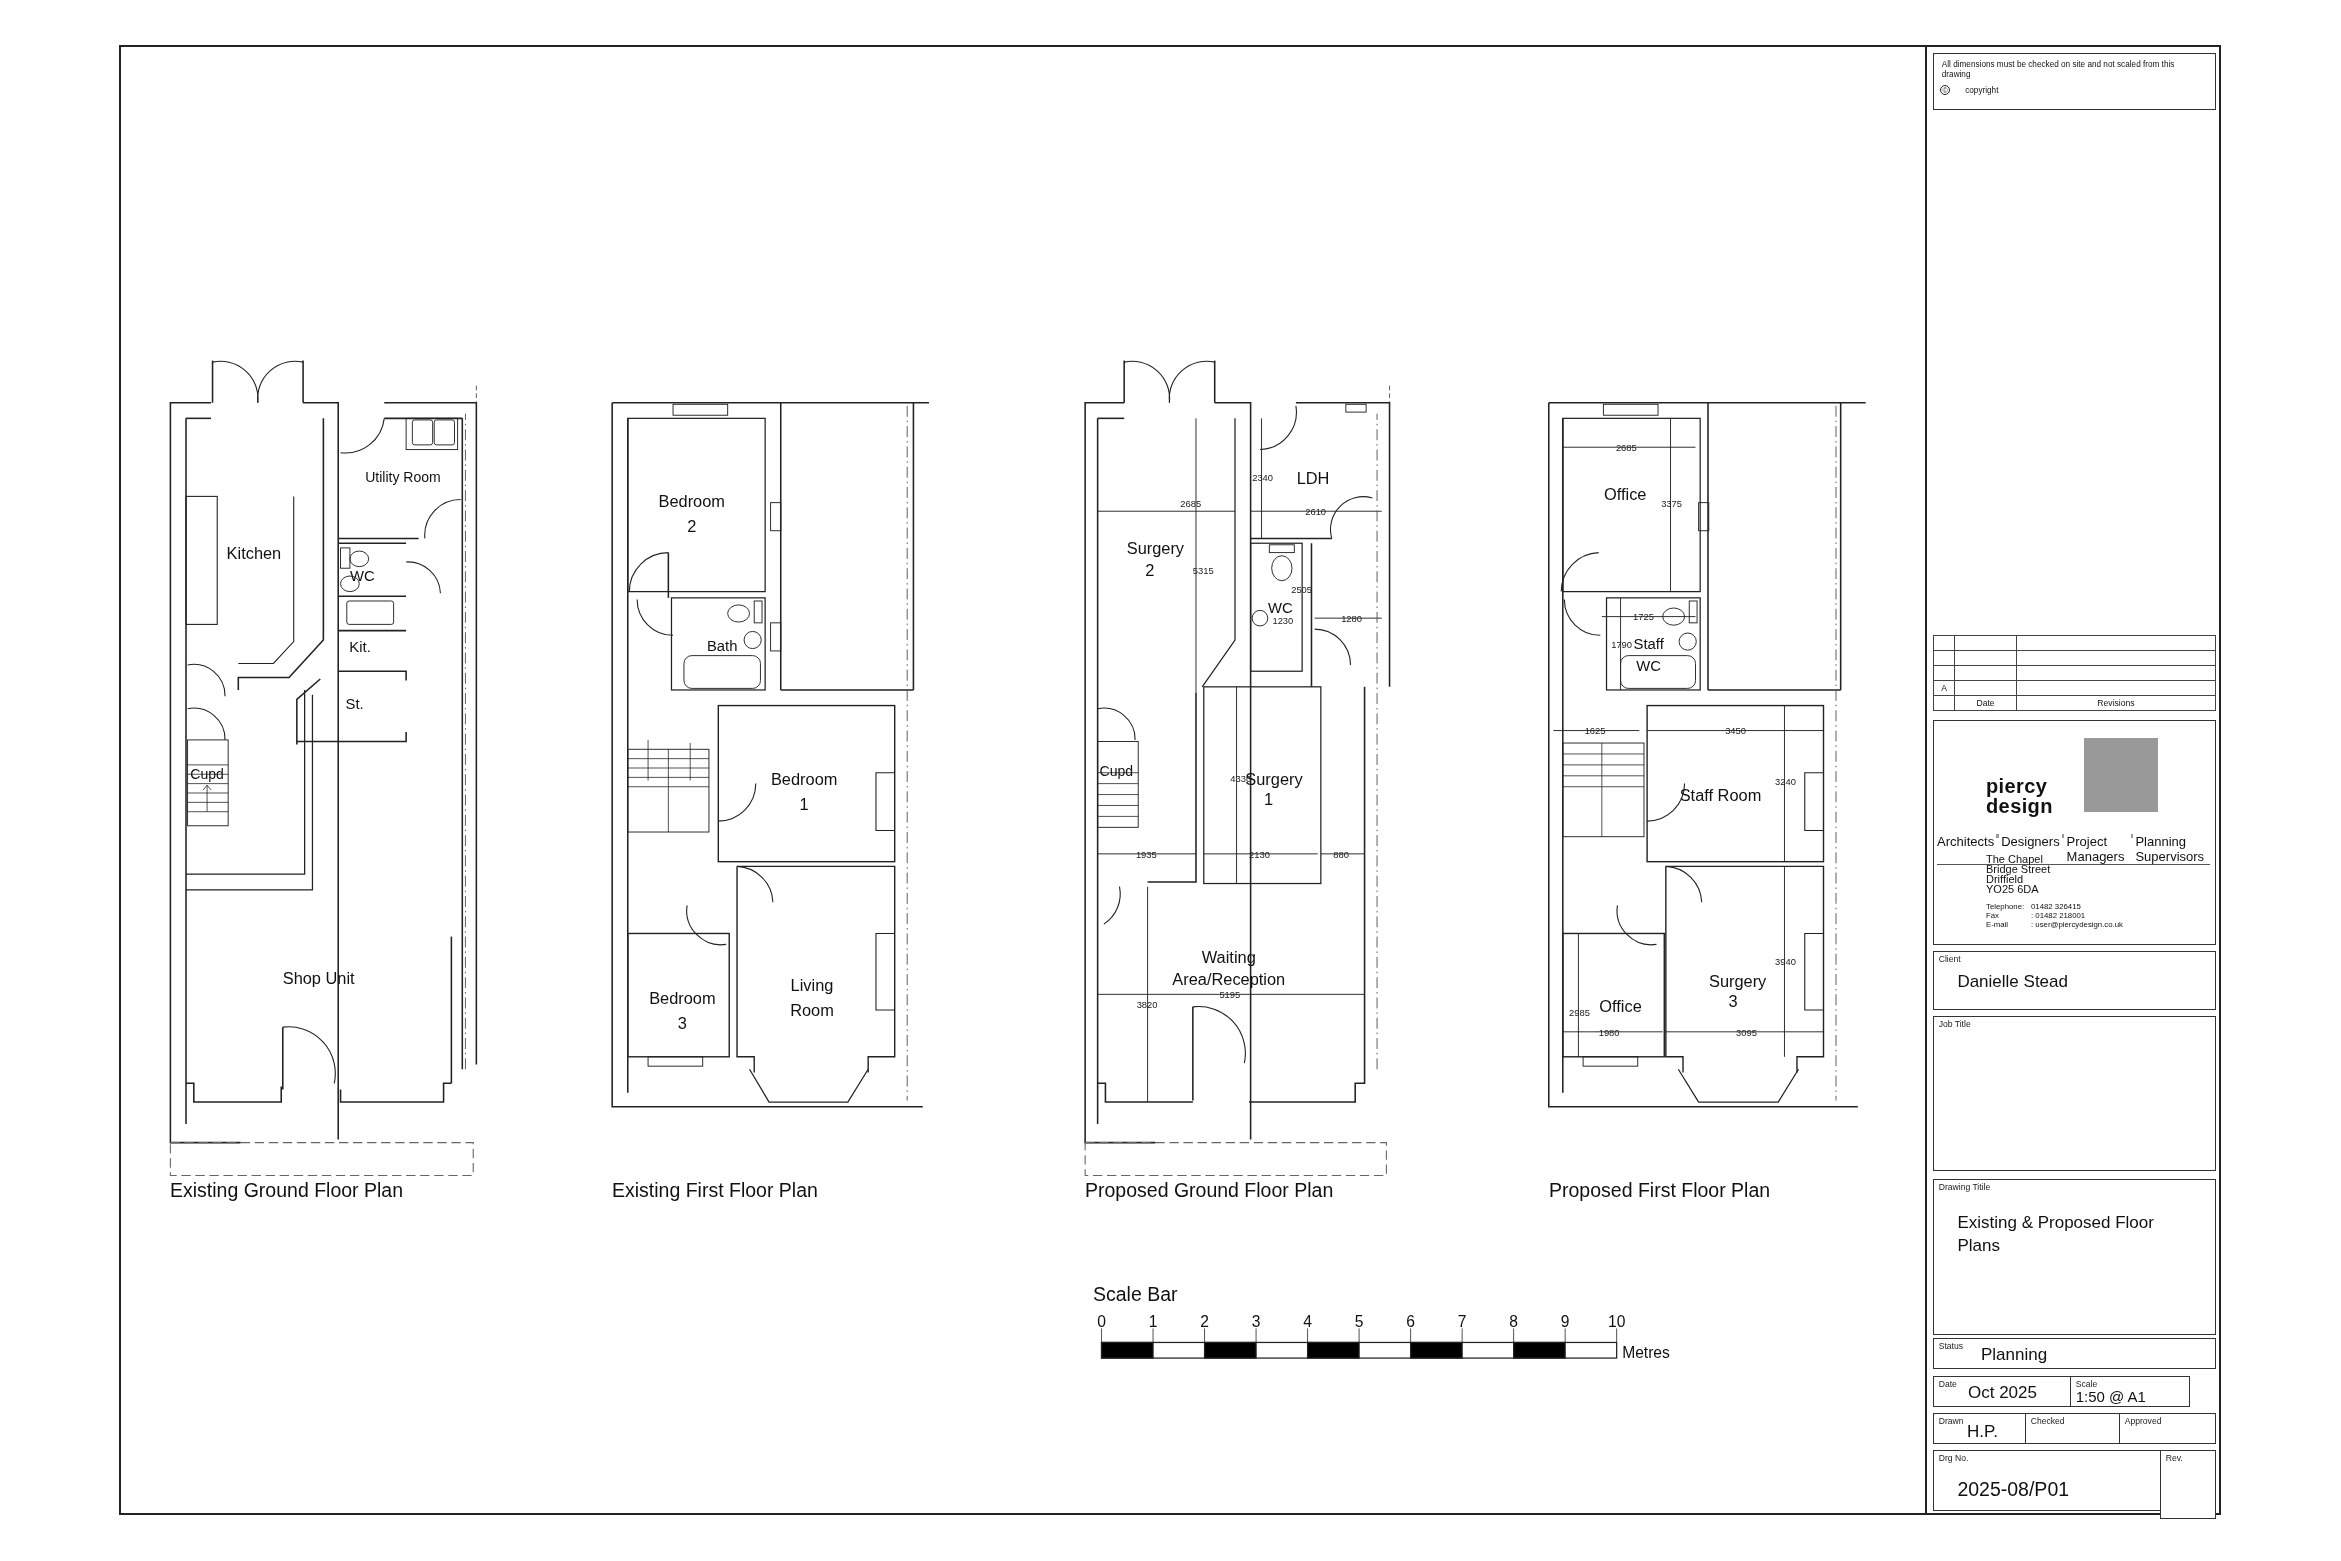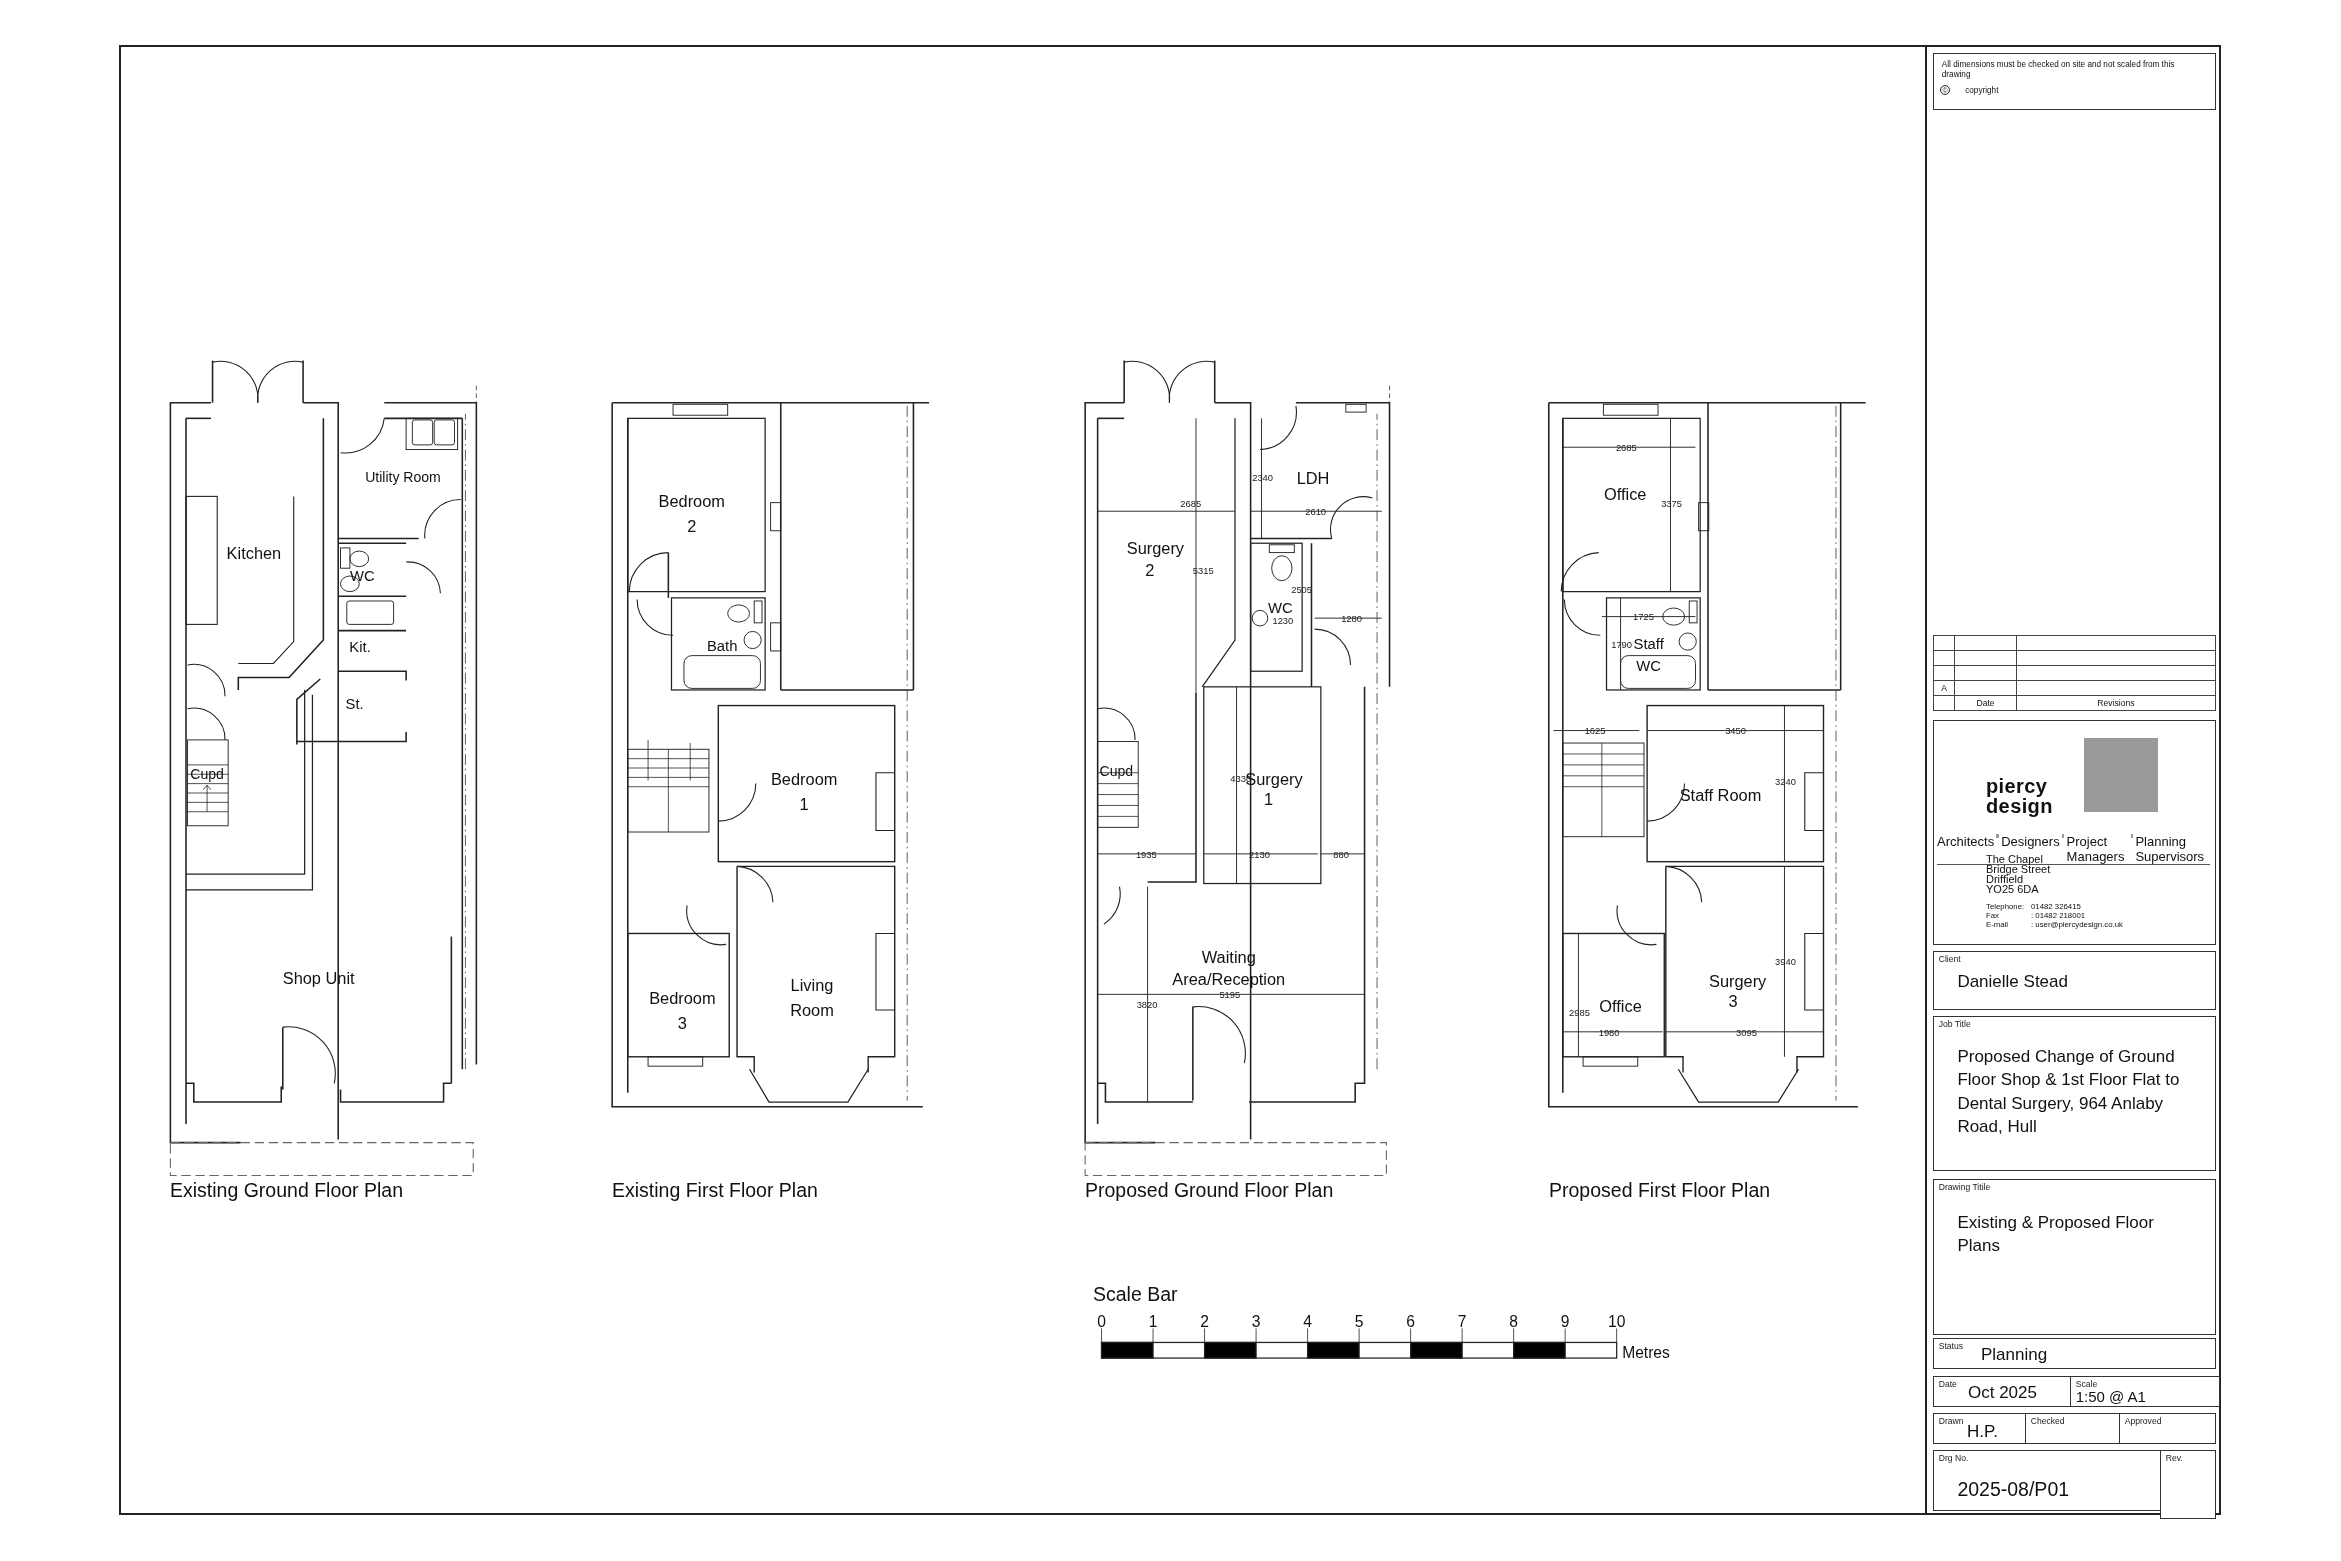--- a/index.html
+++ b/index.html
@@ -426,38 +426,37 @@
   </div>
 </div>
 
 <div class="tb-box" style="left:1933px; top:951px; width:283px; height:59px;">
   <div class="tb-small">Client</div>
   <div class="tb-big" style="left:23.4px; top:20px;">Danielle Stead</div>
 </div>
 
 <div class="tb-box" style="left:1933px; top:1016px; width:283px; height:155px;">
   <div class="tb-small">Job Title</div>
-  <div class="tb-big" style="left:23.4px; top:28px; width:234px; line-height:23.4px;">Proposed Change of Ground Floor Shop &amp; 1st Floor Flat to Dental Surgery, 964 Anlaby Road, Hull</div>
 </div>
 
 <div class="tb-box" style="left:1933px; top:1179px; width:283px; height:156px;">
   <div class="tb-small">Drawing Titile</div>
   <div class="tb-big" style="left:23.4px; top:31px; width:234px; line-height:23.4px;">Existing &amp; Proposed Floor Plans</div>
 </div>
 
 <div class="tb-box" style="left:1933px; top:1338px; width:283px; height:31px;">
   <div class="tb-small">Status</div>
   <div class="tb-big" style="left:47px; top:6.2px;">Planning</div>
 </div>
 
 <div class="tb-box" style="left:1933px; top:1376px; width:139px; height:31px;">
   <div class="tb-small">Date</div>
   <div class="tb-big" style="left:34px; top:6.2px;">Oct 2025</div>
 </div>
-<div class="tb-box" style="left:2070px; top:1376px; width:150px; height:31px;">
+<div class="tb-box" style="left:2070px; top:1376px; width:120px; height:31px;">
   <div class="tb-small">Scale</div>
   <div class="tb-big" style="left:4.7px; top:11px; font-size:15px;">1:50 @ A1</div>
 </div>
 
 <div class="tb-box" style="left:1933px; top:1413px; width:94px; height:31px;">
   <div class="tb-small">Drawn</div>
   <div class="tb-big" style="left:33px; top:7.8px;">H.P.</div>
 </div>
 <div class="tb-box" style="left:2025px; top:1413px; width:96px; height:31px;">
   <div class="tb-small">Checked</div>

